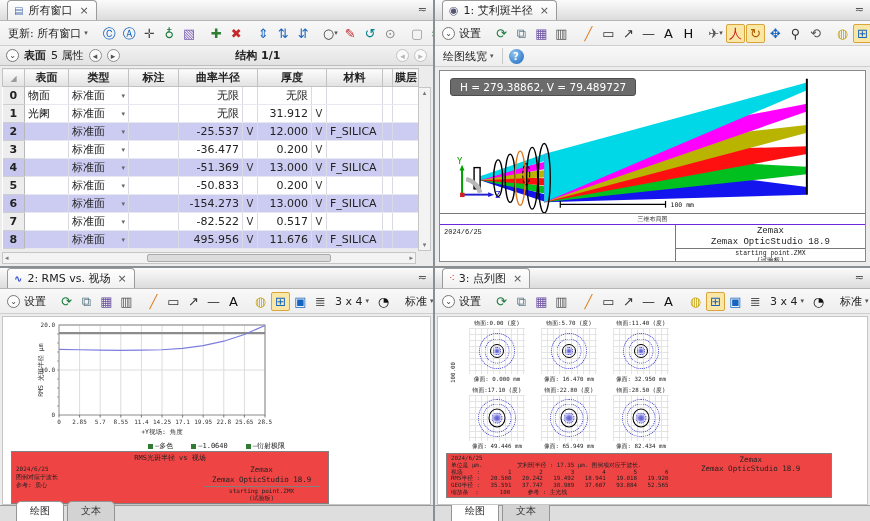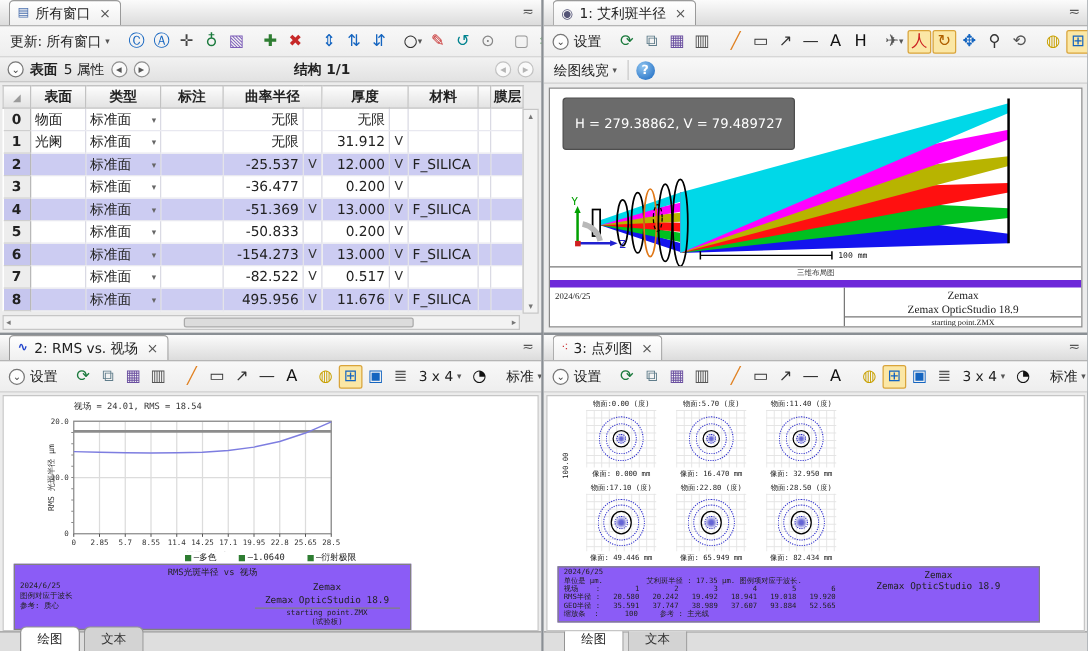--- a/index.html
+++ b/index.html
@@ -40,34 +40,34 @@
   td.num{background:#ededed;font-weight:bold;text-align:center;border-right:1px solid #b8b8b8;border-bottom:1px solid #cfcfcf}
   tr.hl td{background:#ccccf2}tr.hl td.num{background:#c6c6ee}
   td.r{text-align:right}td.vs{text-align:center;font-size:10px;color:#333;padding:0 1px}
   td.type .tcaret{float:right;font-size:7px;color:#666;margin-top:4px}
   .corner-tri{color:#9a9a9a;font-size:8px}
   .vscroll{position:absolute;right:2px;top:21px;bottom:15px;width:13px;background:#f3f3f3;border:1px solid #c6c6c6;display:flex;flex-direction:column;align-items:center;justify-content:space-between;font-size:7px;color:#777;padding:1px 0}
   .hscroll{position:absolute;left:2px;right:17px;bottom:2px;height:12px;background:#f3f3f3;border:1px solid #c6c6c6;display:flex;align-items:center;font-size:7px;color:#777;padding:0 2px;position:absolute}
   .hthumb{height:8px;background:#dcdcdc;border:1px solid #aaa;border-radius:2px;width:45%;margin-left:34%}
   
   .l3dbox{flex:1;margin:3px 4px 4px 4px;border:1px solid #8a8a8a;background:#fff;display:flex;flex-direction:column;position:relative;overflow:hidden}
-  .l3dtip{position:absolute;left:10px;top:7px;background:#6b6b6b;border:1px solid #4d4d4d;color:#fff;border-radius:3px;padding:14px 9px;font-size:10.5px;z-index:3}
+  .l3dtip{position:absolute;left:10px;top:7px;background:#6b6b6b;border:1px solid #4d4d4d;color:#fff;border-radius:3px;padding:2px 9px;font-size:10.5px;z-index:3}
   .l3dcaption{height:11px;border-top:1px solid #787878;text-align:center;font-size:6px;color:#333;line-height:10px;flex:none}
-  .l3dfoot{height:37px;border-top:6px solid #6d28d9;display:flex;flex:none;font-family:Liberation Serif, serif}
+  .l3dfoot{height:37px;border-top:1px solid #6d28d9;display:flex;flex:none;font-family:Liberation Mono, monospace}
   .l3dfoot .lft{flex:1.2;font-size:7px;padding:3px 4px}
   .l3dfoot .rgt{flex:1;border-left:1px solid #787878;display:flex;flex-direction:column}
   .l3dfoot .brand{flex:1;text-align:center;font-size:9px;line-height:1.2;border-bottom:1px solid #787878;padding-top:1px}
   .l3dfoot .file{height:14px;text-align:center;font-size:6.5px;line-height:1.1;padding-top:1px}
   
   .anno{margin:3px 0 0 56px;font:7px "DejaVu Sans Mono",monospace;color:#333;height:9px}
   .legendrow{display:flex;justify-content:center;gap:18px;align-items:center;height:10px;font:7px "DejaVu Sans Mono",monospace}
   .lg{display:inline-flex;align-items:center;gap:2px}
   .sw{width:5px;height:5px;display:inline-block}
   .spot-legend .lg{border-bottom:1px solid #555;padding:0 2px}
-  .reportbox{border:1px solid #808080;background:#8b5cf6;margin-left:8px}
+  .reportbox{border:1px solid #808080;background:#ef4444;margin-left:8px}
   .rtitle{text-align:center;font:7px "DejaVu Sans Mono",monospace;padding:1px 0;border-top:none}
   .rbody{display:flex}
   .fl{white-space:pre;font:6px/1.3 "DejaVu Sans Mono","Liberation Mono",monospace;flex:1.45;padding:1px 4px;overflow:hidden}
   .fl.sp{font-size:5.8px;line-height:1.18}
   .fr{flex:1;display:flex;flex-direction:column;align-items:center;padding:1px 6px;font-family:"DejaVu Sans Mono",monospace}
   .fr .b1,.fr .b2{font-size:7.5px;line-height:1.25;text-align:center}
   .frline{width:96%;border-top:1px solid #808080;margin:2px 0 1px 0}
   .fr .f1,.fr .f2{font-size:6px;line-height:1.15;text-align:center}
   .bottomtabs{height:16px;background:#dedede;border-top:1px solid #9a9a9a;display:flex;align-items:flex-end;padding-left:16px;gap:3px;margin-top:auto;flex:none}
   .btab{background:#fff;border:1px solid #949494;border-bottom:none;border-radius:5px 5px 0 0;padding:2px 13px 3px;font-size:10px}
@@ -533,21 +533,20 @@
           <span class="g" style="color: rgb(17, 17, 17);">◔</span>
         </span>
         <span class="sep"></span>
         <span class="tdd">
           <span>标准</span>
           <span class="caret">▾</span>
         </span>
         <span class="sep"></span>
       </div>
     <div class="rcontent">
-      <div class="anno">视场 = 24.01, RMS = 18.54</div>
       <svg id="rmssvg" width="428" height="132">
           <line x1="76.6" y1="8" x2="76.6" y2="98" stroke="#dcdcdc" stroke-width="1"></line>
           <line x1="97.2" y1="8" x2="97.2" y2="98" stroke="#dcdcdc" stroke-width="1"></line>
           <line x1="117.80000000000001" y1="8" x2="117.80000000000001" y2="98" stroke="#dcdcdc" stroke-width="1"></line>
           <line x1="138.4" y1="8" x2="138.4" y2="98" stroke="#dcdcdc" stroke-width="1"></line>
           <line x1="159" y1="8" x2="159" y2="98" stroke="#dcdcdc" stroke-width="1"></line>
           <line x1="179.60000000000002" y1="8" x2="179.60000000000002" y2="98" stroke="#dcdcdc" stroke-width="1"></line>
           <line x1="200.2" y1="8" x2="200.2" y2="98" stroke="#dcdcdc" stroke-width="1"></line>
           <line x1="220.8" y1="8" x2="220.8" y2="98" stroke="#dcdcdc" stroke-width="1"></line>
           <line x1="241.39999999999998" y1="8" x2="241.39999999999998" y2="98" stroke="#dcdcdc" stroke-width="1"></line>

